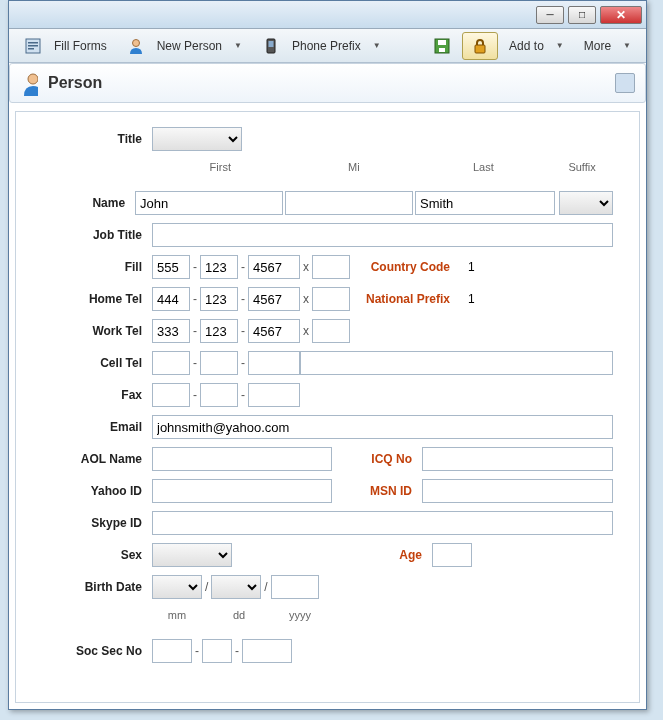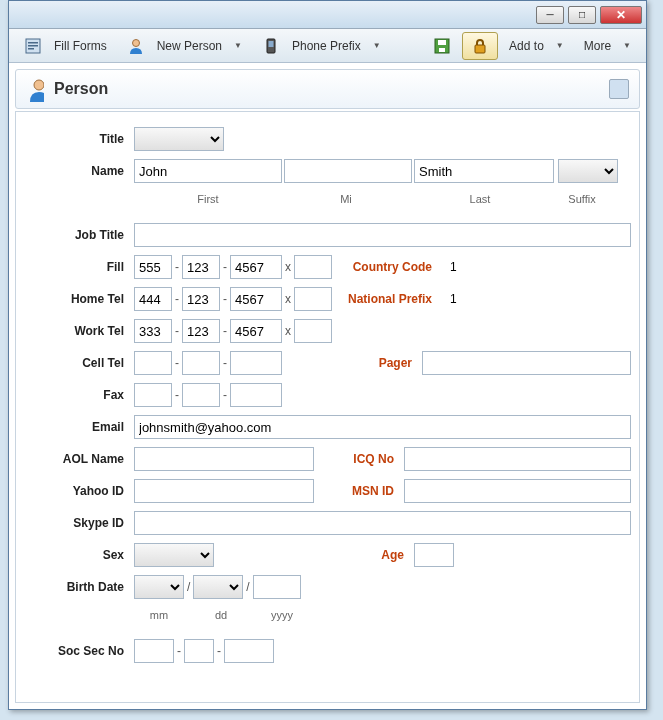--- a/index.html
+++ b/index.html
@@ -9,25 +9,25 @@
 .titlebar { height: 28px; background: linear-gradient(#e8f0f8, #c8dced); border-bottom: 1px solid #9ab; display: flex; justify-content: flex-end; align-items: center; padding-right: 4px; gap: 4px; }
 .winbtn { width: 28px; height: 18px; border: 1px solid #777; background: linear-gradient(#f8f8f8,#d8d8d8); display: flex; align-items: center; justify-content: center; font-size: 10px; cursor: pointer; border-radius: 2px; }
 .winbtn.close { background: linear-gradient(#e88,#c33); color: #fff; width: 42px; font-weight: bold; font-size: 12px; }
 
 .toolbar { height: 34px; background: linear-gradient(#f4f7fa,#dde8f0); border-bottom: 1px solid #b0c0d0; display: flex; align-items: center; padding: 0 6px; gap: 2px; }
 .tbtn { display: flex; align-items: center; gap: 12px; padding: 4px 8px; cursor: pointer; border: 1px solid transparent; border-radius: 3px; color: #333; }
 .tbtn .caret { font-size: 8px; color: #555; }
 .spacer { flex: 1; }
 .icon { width: 18px; height: 18px; display: inline-flex; align-items: center; justify-content: center; }
 
-.header { height: 40px; border: 1px solid #c8d4e0; margin: 6px; background: linear-gradient(#fff,#eef4fa); display: flex; align-items: center; padding: 0 10px; gap: 10px; border-radius: 3px; }
+.header { height: 40px; border: 1px solid #c8d4e0; background: linear-gradient(#fff,#eef4fa); display: flex; align-items: center; padding: 0 10px; gap: 10px; border-radius: 3px; }
 .header-title { font-size: 16px; font-weight: bold; color: #333; }
 .header-right { margin-left: auto; width: 20px; height: 20px; border: 1px solid #9ab; background: #d0e0f0; border-radius: 2px; cursor: pointer; }
 
-.content { position: absolute; top: 110px; left: 6px; right: 6px; bottom: 6px; border: 1px solid #c8d4e0; overflow-y: scroll; overflow-x: hidden; padding: 14px 8px; background: #fff; }
+.content { position: absolute; top: 110px; left: 6px; right: 6px; bottom: 6px; border: 1px solid #c8d4e0; overflow-y: scroll; overflow-x: hidden; padding: 14px 26px; background: #fff; }
 
 .row { display: flex; align-items: center; margin-bottom: 6px; min-height: 26px; }
 .label { width: 110px; text-align: right; padding-right: 10px; font-weight: bold; color: #222; }
 .label2 { width: 110px; text-align: right; padding-right: 10px; font-weight: bold; color: #c2410c; }
 input[type=text], select { border: 1px solid #a8b8c8; background: #fff; height: 24px; padding: 2px 4px; font-family: inherit; font-size: 13px; color: #000; }
 select { background: linear-gradient(#f8f8f8,#e0e0e0); padding-right: 18px; }
 .hint { font-size: 11px; color: #666; text-align: center; }
 .dash { padding: 0 3px; color: #555; }
 .wide { flex: 1; }
 .mid { width: 140px; }
@@ -119,34 +119,34 @@
     <div class="header-right"></div>
   </div>
 
   <div class="content">
 
     <div class="row">
       <div class="label">Title</div>
       <select style="width:90px"></select>
     </div>
 
-    <div class="row">
-      <div class="label">Name</div>
-      <input type="text" class="mid" style="width: 148px;" value="John">
-      <input type="text" style="width: 128px; margin-left: 2px;" value="">
-      <input type="text" style="width: 140px; margin-left: 2px;" value="Smith">
-      <select style="width:60px;margin-left:4px"></select>
-    </div>
     <div class="row" style="margin-top:-4px;margin-bottom:10px">
       <div class="label"></div>
       <div class="hint" style="width:148px">First</div>
       <div class="hint" style="width:128px">Mi</div>
       <div class="hint" style="width:140px">Last</div>
       <div class="hint" style="width:64px">Suffix</div>
     </div>
+    <div class="row">
+      <div class="label">Name</div>
+      <input type="text" class="mid" style="width: 148px;" value="John">
+      <input type="text" style="width: 128px; margin-left: 2px;" value="">
+      <input type="text" style="width: 140px; margin-left: 2px;" value="Smith">
+      <select style="width:60px;margin-left:4px"></select>
+    </div>
 
     <div class="row">
       <div class="label">Job Title</div>
       <input type="text" class="wide" style="">
     </div>
 
     <div class="row">
       <div class="label">Fill</div>
       <input type="text" class="short" value="555" style="">
       <span class="dash">-</span>
@@ -183,21 +183,20 @@
       <input type="text" class="short" style="">
     </div>
 
     <div class="row">
       <div class="label">Cell Tel</div>
       <input type="text" class="short" style="">
       <span class="dash">-</span>
       <input type="text" class="short" style="">
       <span class="dash">-</span>
       <input type="text" class="med" style="">
-      <div class="label2" style="width:140px">Pager</div>
       <input type="text" class="wide" style="">
     </div>
 
     <div class="row">
       <div class="label">Fax</div>
       <input type="text" class="short" style="">
       <span class="dash">-</span>
       <input type="text" class="short" style="">
       <span class="dash">-</span>
       <input type="text" class="med" style="">

